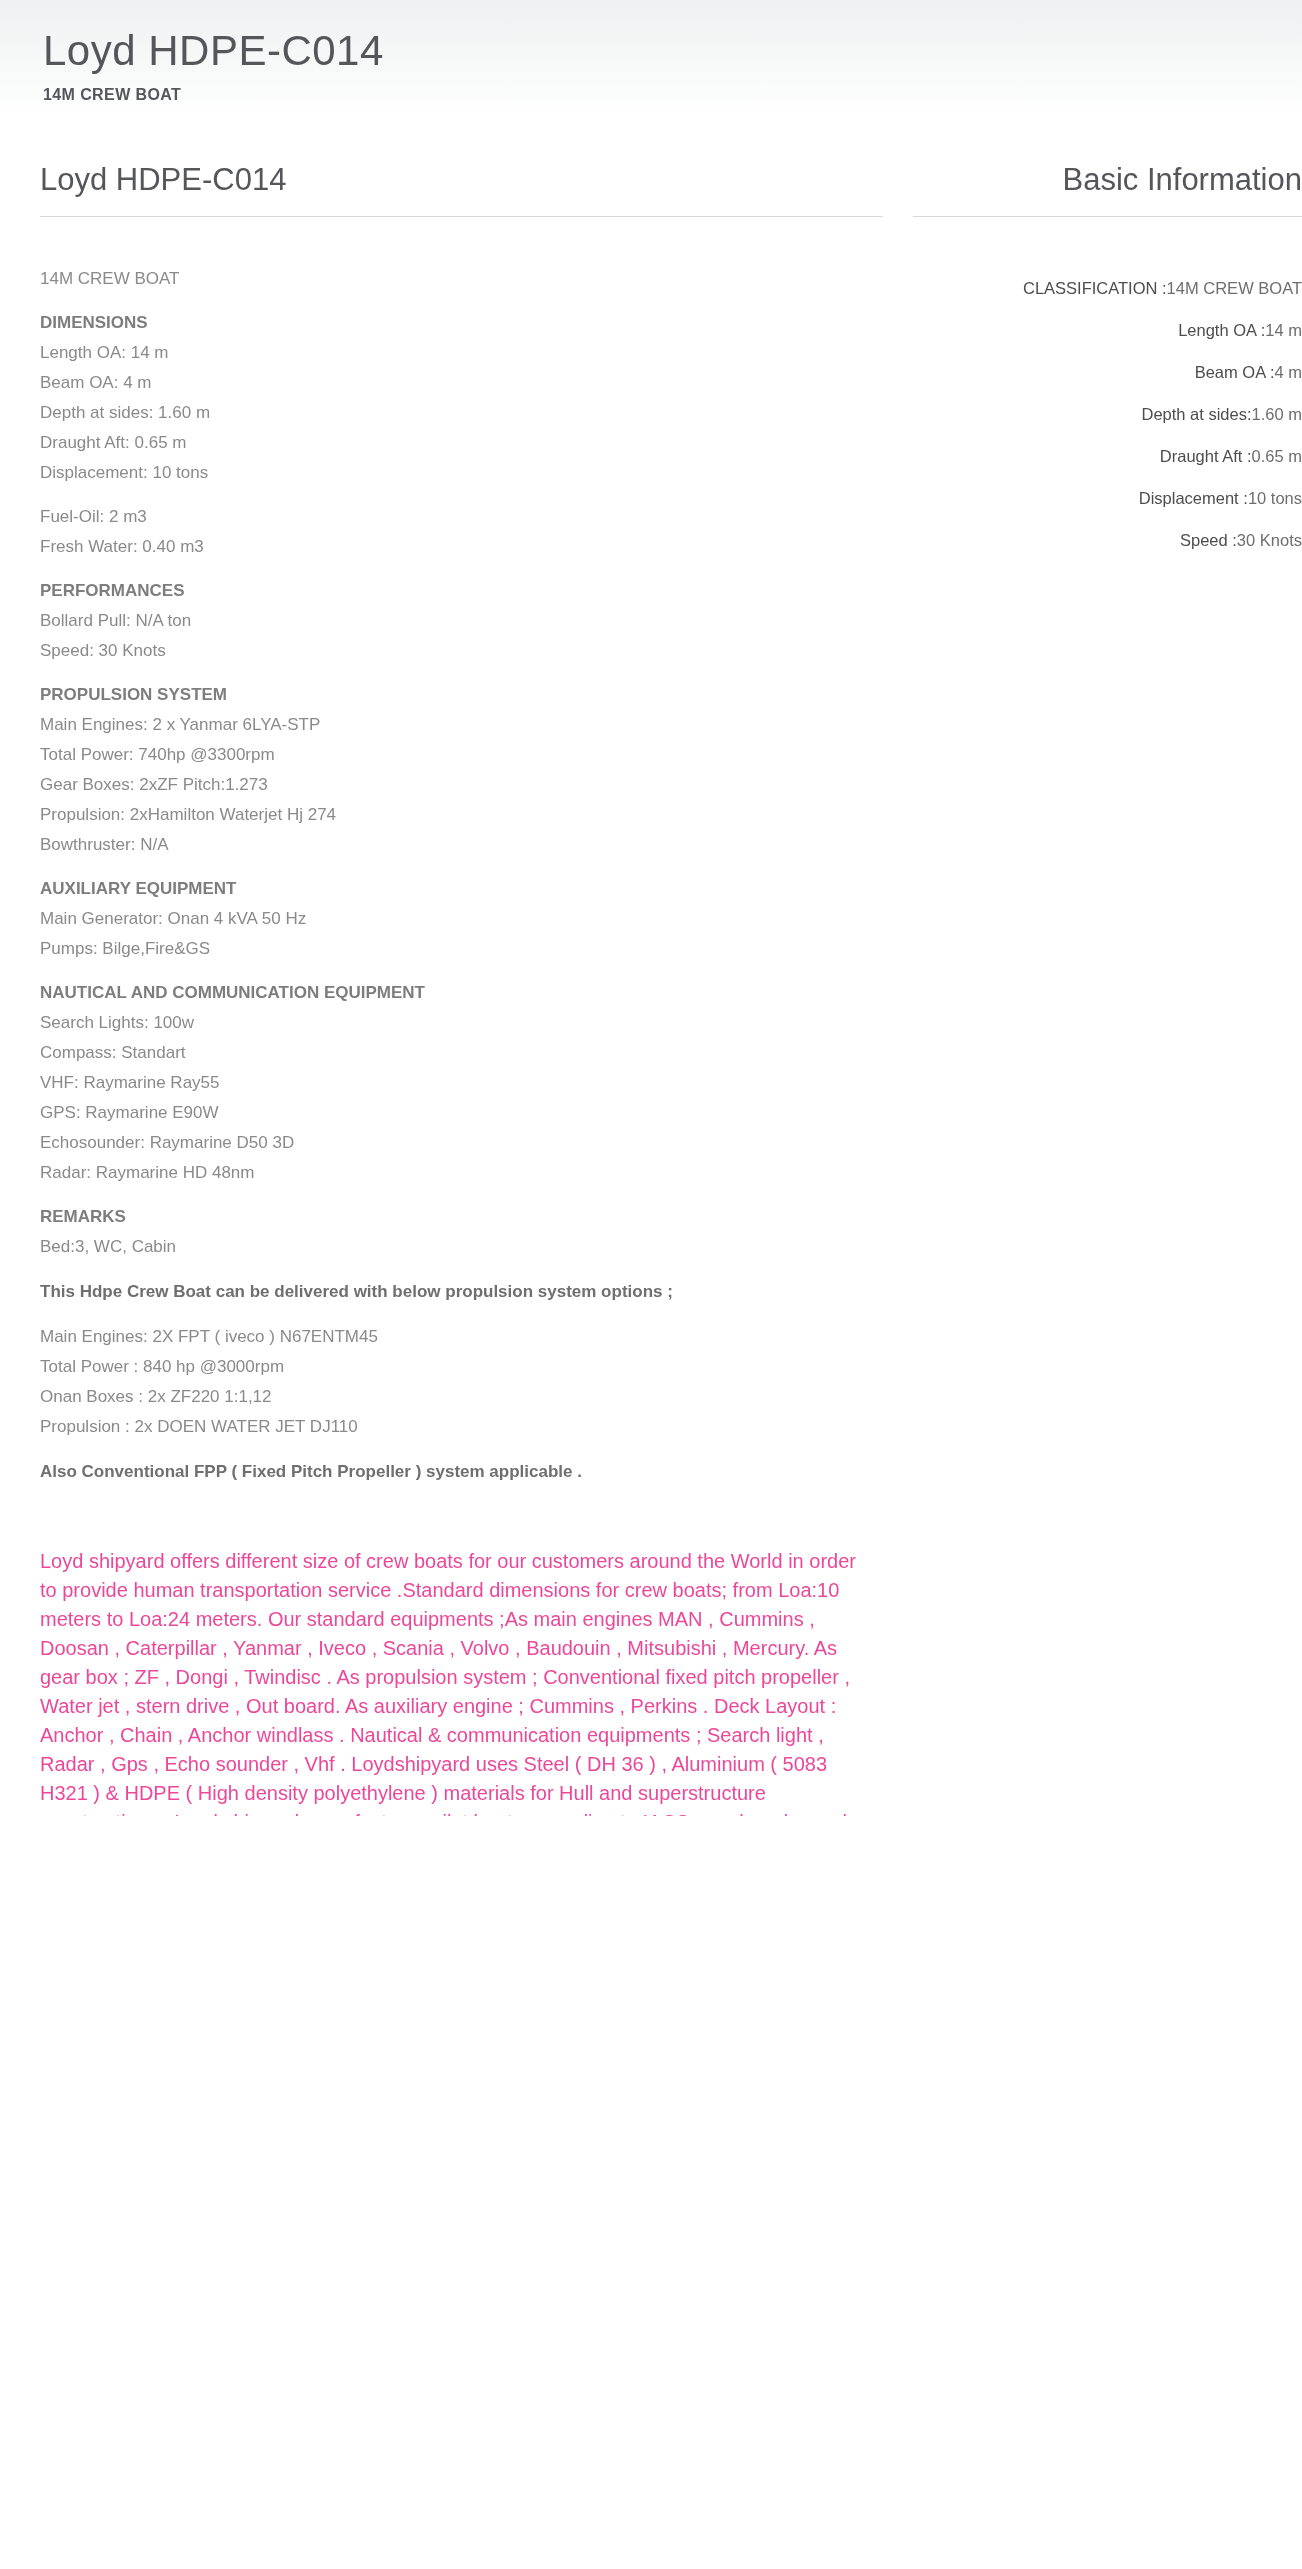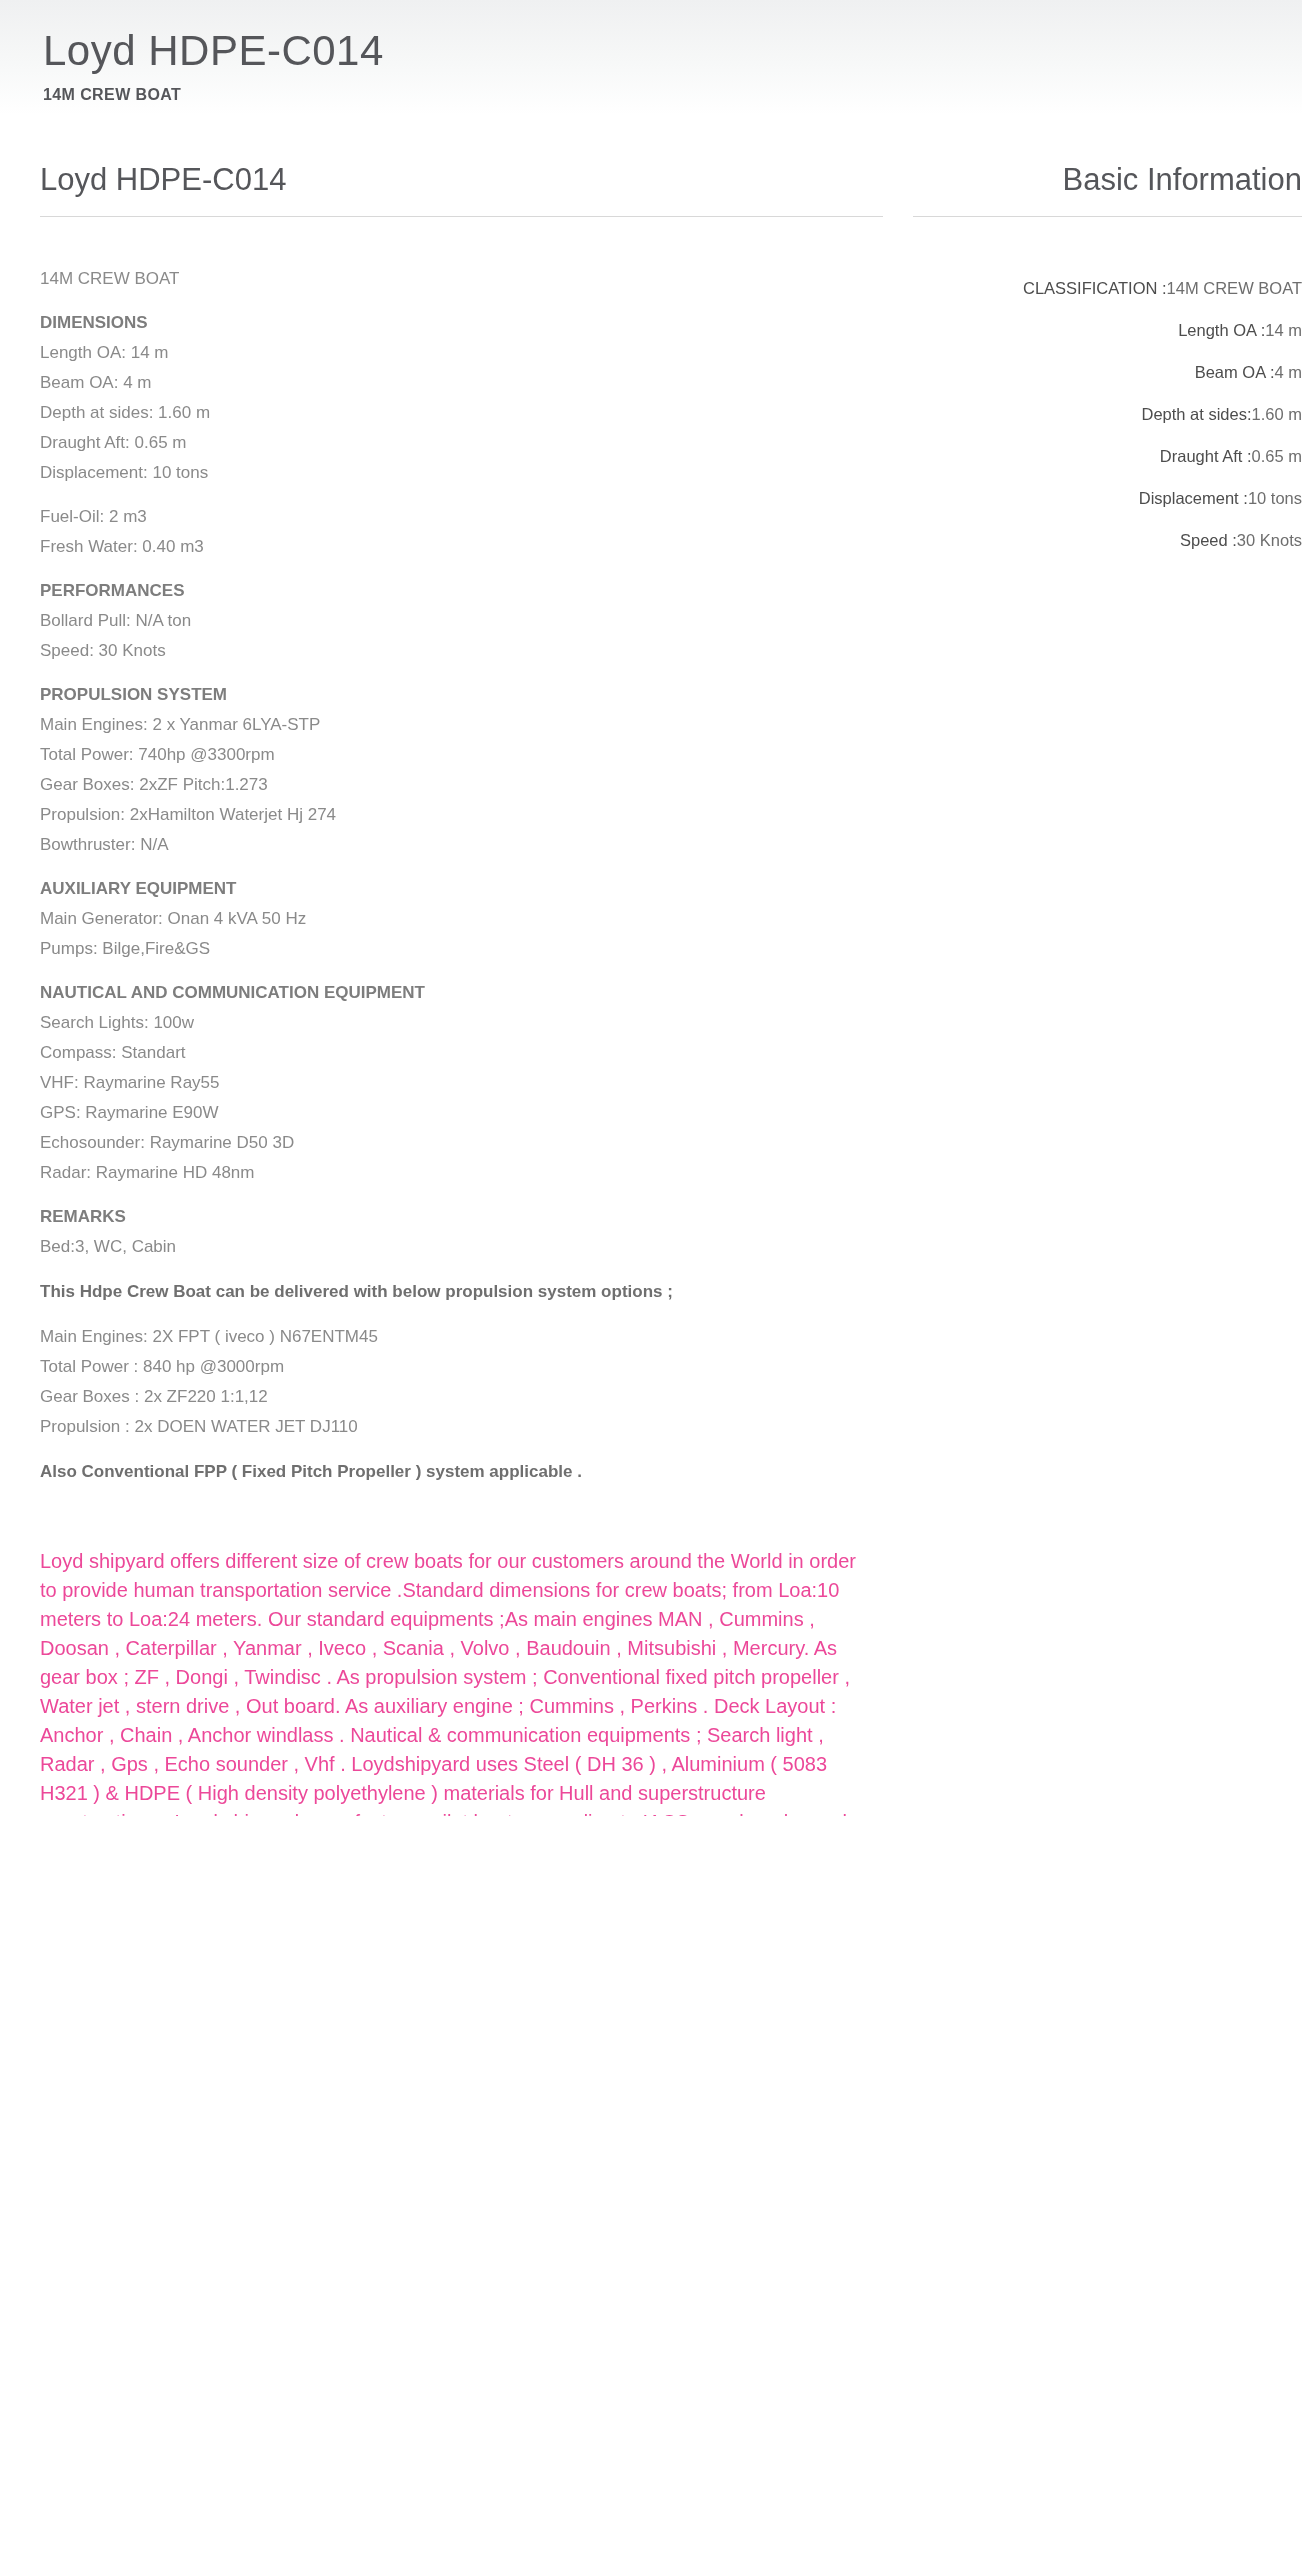--- a/index.html
+++ b/index.html
@@ -114,21 +114,21 @@
       <section class="spec">
         <h3 class="spec-heading">REMARKS</h3>
         <div class="spec-line">Bed:3, WC, Cabin</div>
       </section>
 
       <p class="bold-note">This Hdpe Crew Boat can be delivered with below propulsion system options ;</p>
 
       <div class="options">
         <div class="spec-line">Main Engines: 2X FPT ( iveco ) N67ENTM45</div>
         <div class="spec-line">Total Power : 840 hp @3000rpm</div>
-        <div class="spec-line">Gear Boxes : 2x ZF220 1:1,12</div>
+        <div class="spec-line">Onan Boxes : 2x ZF220 1:1,12</div>
         <div class="spec-line">Propulsion : 2x DOEN WATER JET DJ110</div>
       </div>
 
       <p class="bold-note">Also Conventional FPP ( Fixed Pitch Propeller ) system applicable .</p>
 
       <p class="about">Loyd shipyard offers different size of crew boats for our customers around the World in order to provide human transportation service .Standard dimensions for crew boats; from Loa:10 meters to Loa:24 meters. Our standard equipments ;As main engines MAN , Cummins , Doosan , Caterpillar , Yanmar , Iveco , Scania , Volvo , Baudouin , Mitsubishi , Mercury. As gear box ; ZF , Dongi , Twindisc . As propulsion system ; Conventional fixed pitch propeller , Water jet , stern drive , Out board. As auxiliary engine ; Cummins , Perkins . Deck Layout : Anchor , Chain , Anchor windlass . Nautical &amp; communication equipments ; Search light , Radar , Gps , Echo sounder , Vhf . Loydshipyard uses Steel ( DH 36 ) , Aluminium ( 5083 H321 ) &amp; HDPE ( High density polyethylene ) materials for Hull and superstructure constructions . Loyd shipyard manufactures pilot boats according to IACS member class rules and most of our boats builded accorting to B.V. ( Bureauveritas ) &amp; RINA. Our crew boats speed range ; from 16 knots to 40 knots @ %85 MCR (maximum continuous rating ) . To have right boat for your operation please discuss about ; speed ( Knots ) , endurance ( days ), range ( knots ),necessary communication equipments , Working hour per year ( To decide main engine rating ) .Our experienced team remain at your disposal , please do not hesitate to contact us 7/24.</p>
 
       <h2 class="sec-title">General Arrangement</h2>
       <hr class="rule">
 

